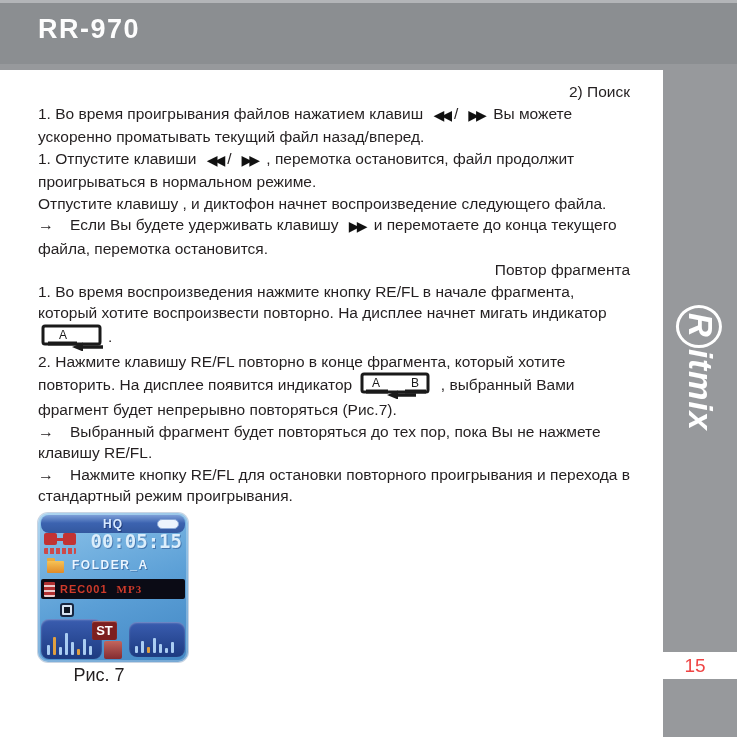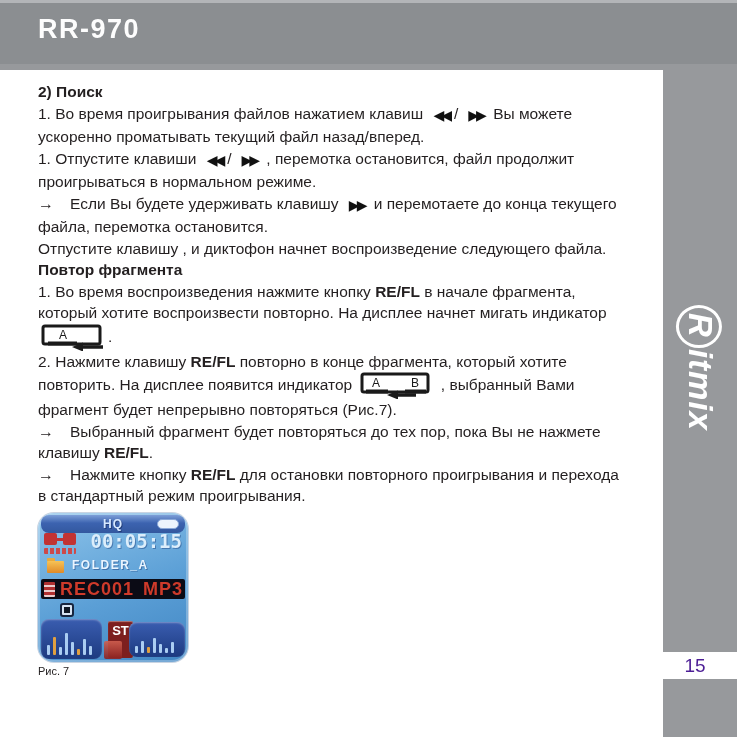--- a/index.html
+++ b/index.html
@@ -21,32 +21,32 @@
   }
   
   .panel{
     position:absolute;left:0;top:70px;width:663px;height:667px;background:#ffffff;
   }
   .content{
     position:absolute;left:38px;top:11px;width:592px;
     color:#231f20;font-size:15.5px;line-height:21.5px;
   }
   .content p{margin:0;}
-  .h{font-weight:bold;}
+  .h{font-weight:normal;text-align:right;}
   .gap-top{margin-top:22px !important;}
-  .b{font-weight:bold;}
+  .b{font-weight:normal;}
   .ic{
     font-size:14px;letter-spacing:-3px;margin:0 5px 0 6px;vertical-align:-1px;color:#111;
   }
   .sep{margin-right:4px;}
   .bullet{display:inline-block;width:32px;font-size:16px;}
   .ind{vertical-align:-9px;margin:0 3px;}
   
   .lcd{
-    position:absolute;left:38px;top:443px;width:150px;height:149px;border-radius:16px;
+    position:absolute;left:38px;top:443px;width:150px;height:149px;border-radius:10px;
     background:linear-gradient(160deg,#8ec4ea 0%,#5b9fd6 55%,#4287c4 100%);
     box-shadow:inset 0 0 0 2px rgba(255,255,255,.28), 0 0 0 1px #c9d4e2;
   }
   .lcd-bar{
     position:absolute;left:3px;right:3px;top:2px;height:18px;border-radius:8px;
     background:linear-gradient(180deg,#7d9fd8,#3c63b0 45%,#33589f);
   }
   .lcd-hq{
     position:absolute;left:0;right:0;top:0;height:18px;line-height:18px;text-align:center;
     color:#d6e8ff;font-weight:bold;font-size:12px;letter-spacing:1px;
@@ -82,90 +82,90 @@
     color:#eaf5ff;text-shadow:1px 1px 0 rgba(40,80,140,.6);
   }
   .lcd-file-bar{
     position:absolute;left:3px;right:3px;top:66px;height:20px;background:#0b0b15;border-radius:2px;
     display:flex;align-items:center;
   }
   .file-badge{
     width:11px;height:15px;margin:0 5px 0 3px;border-radius:1px;background:#b03030;
     background-image:repeating-linear-gradient(0deg,rgba(255,255,255,.75) 0 2px,rgba(0,0,0,0) 2px 5px);
   }
-  .lcd-file-text{font-weight:bold;font-size:18px;color:#cf3a2a;letter-spacing:1px;}
-  .lcd-file-ext{margin-left:9px;}
+  .lcd-file-text{font-weight:bold;font-size:11px;color:#cf3a2a;letter-spacing:1px;}
+  .lcd-file-ext{margin-left:9px;font-family:Liberation Serif, serif;}
   .lcd-stop{
     position:absolute;left:22px;top:90px;width:14px;height:14px;border-radius:3px;
     background:#d8e4f2;border:2px solid #18263f;box-sizing:border-box;
   }
   .lcd-stop::after{
     content:"";position:absolute;left:2px;top:2px;width:6px;height:6px;background:#101824;
   }
   .eq{
     position:absolute;border-radius:8px;display:flex;align-items:flex-end;gap:3px;
     padding:4px 6px;box-sizing:border-box;
     background:linear-gradient(180deg,#3a5db0,#1c3a80);
     box-shadow:inset 0 1px 2px rgba(255,255,255,.35);
   }
   .eq-left{left:3px;top:106px;width:61px;height:40px;}
   .eq-right{right:3px;top:109px;width:56px;height:35px;}
   .eq i{display:block;width:3px;background:#aacdf2;border-radius:1px;}
   .eq i.o{background:#e0a040;}
   .lcd-st{
-    position:absolute;left:70px;top:108px;width:25px;height:37px;border-radius:2px;
+    position:absolute;left:54px;top:108px;width:25px;height:19px;border-radius:2px;
     background:#7d1f1f;color:#fff;font-weight:bold;font-size:13px;
     text-align:center;line-height:19px;box-shadow:inset 0 1px 1px rgba(255,255,255,.4);
   }
   .lcd-st-tower{
     position:absolute;left:66px;top:128px;width:18px;height:18px;border-radius:2px;
     background:linear-gradient(180deg,#d06050,#8a2020);opacity:.9;
   }
   .fig-caption{
-    position:absolute;left:38px;top:595px;width:122px;
-    color:#231f20;font-size:11px;
+    position:absolute;left:38px;top:595px;width:122px;text-align:center;
+    color:#231f20;font-size:18px;
   }
   
   .logo-wrap{
     position:absolute;left:659px;top:292px;width:80px;height:152px;
     display:flex;align-items:center;justify-content:center;
   }
   .brand-logo{
     transform:rotate(90deg);white-space:nowrap;color:#fff;
     font-style:italic;font-weight:bold;font-size:33px;letter-spacing:1px;
   }
   .logo-r{
     display:inline-block;border:3px solid #fff;border-radius:50%;
     padding:0 7px 2px 5px;margin-right:1px;
   }
   .pageband{
     position:absolute;left:663px;top:652px;width:74px;height:27px;background:#ffffff;
     display:flex;align-items:center;justify-content:center;
-    font-size:19px;color:#4c1d95;padding-right:10px;box-sizing:border-box;
+    font-size:19px;color:#ef4444;padding-right:10px;box-sizing:border-box;
   }
 </style>
 </head>
 <body>
 
 <div class="topbar">
   <span class="topbar-title">RR-970</span>
 </div>
 
 <div class="panel">
   <div class="content">
 
     <p class="h">2) Поиск</p>
 
     <p><span>1. Во время проигрывания файлов нажатием клавиш </span><span class="ic">◀◀</span><span class="sep">/</span><span class="ic">▶▶</span><span> Вы можете ускоренно проматывать текущий файл назад/вперед.</span></p>
 
     <p><span>1. Отпустите клавиши </span><span class="ic">◀◀</span><span class="sep">/</span><span class="ic">▶▶</span><span> , перемотка остановится, файл продолжит проигрываться в нормальном режиме.</span></p>
 
+    <p>Отпустите клавишу , и диктофон начнет воспроизведение следующего файла.</p>
+
     <p><span class="bullet">→</span><span>Если Вы будете удерживать клавишу </span><span class="ic">▶▶</span><span> и перемотаете до конца текущего файла, перемотка остановится.</span></p>
-
-    <p>Отпустите клавишу , и диктофон начнет воспроизведение следующего файла.</p>
 
     <p class="h">Повтор фрагмента</p>
 
     <p><span>1. Во время воспроизведения нажмите кнопку </span><span class="b">RE/FL</span><span> в начале фрагмента, который хотите воспроизвести повторно. На дисплее начнет мигать индикатор </span><svg class="ind" width="64" height="27" viewBox="0 0 64 27">
           <rect x="2" y="2" width="57" height="18" rx="2" fill="none" stroke="#1a1a1a" stroke-width="3"></rect>
           <text x="22" y="15" font-size="12" fill="#1a1a1a" text-anchor="middle" font-family="Liberation Sans, sans-serif">A</text>
           <line x1="7" y1="19.5" x2="36" y2="19.5" stroke="#1a1a1a" stroke-width="4"></line>
           <line x1="62" y1="23" x2="40" y2="23" stroke="#1a1a1a" stroke-width="3.5"></line>
           <polygon points="31,23 42,18.5 42,27.5" fill="#1a1a1a"></polygon>
         </svg><span>.</span></p>

